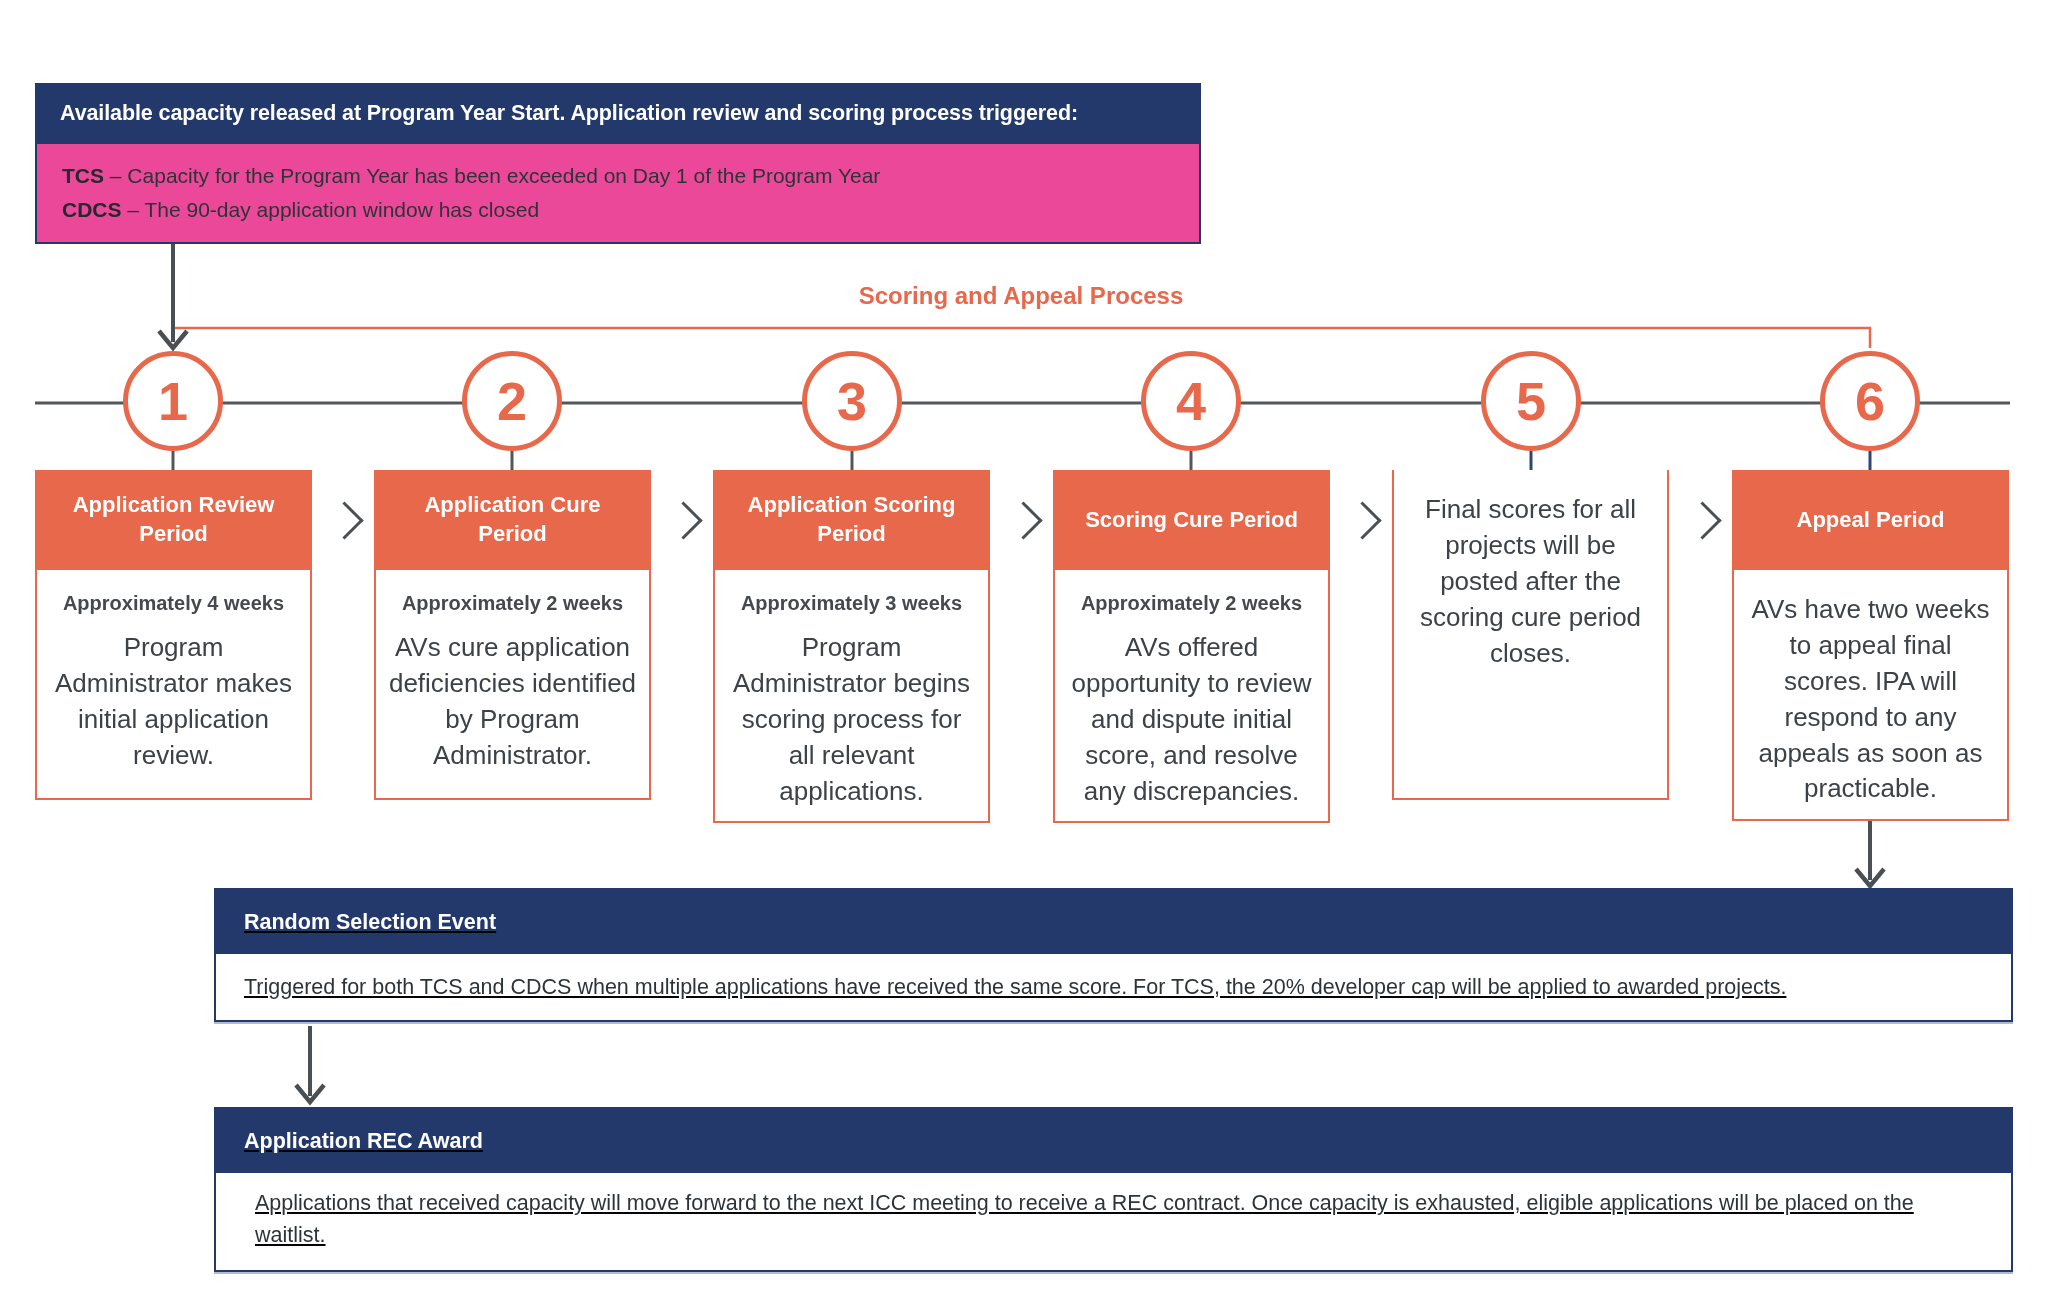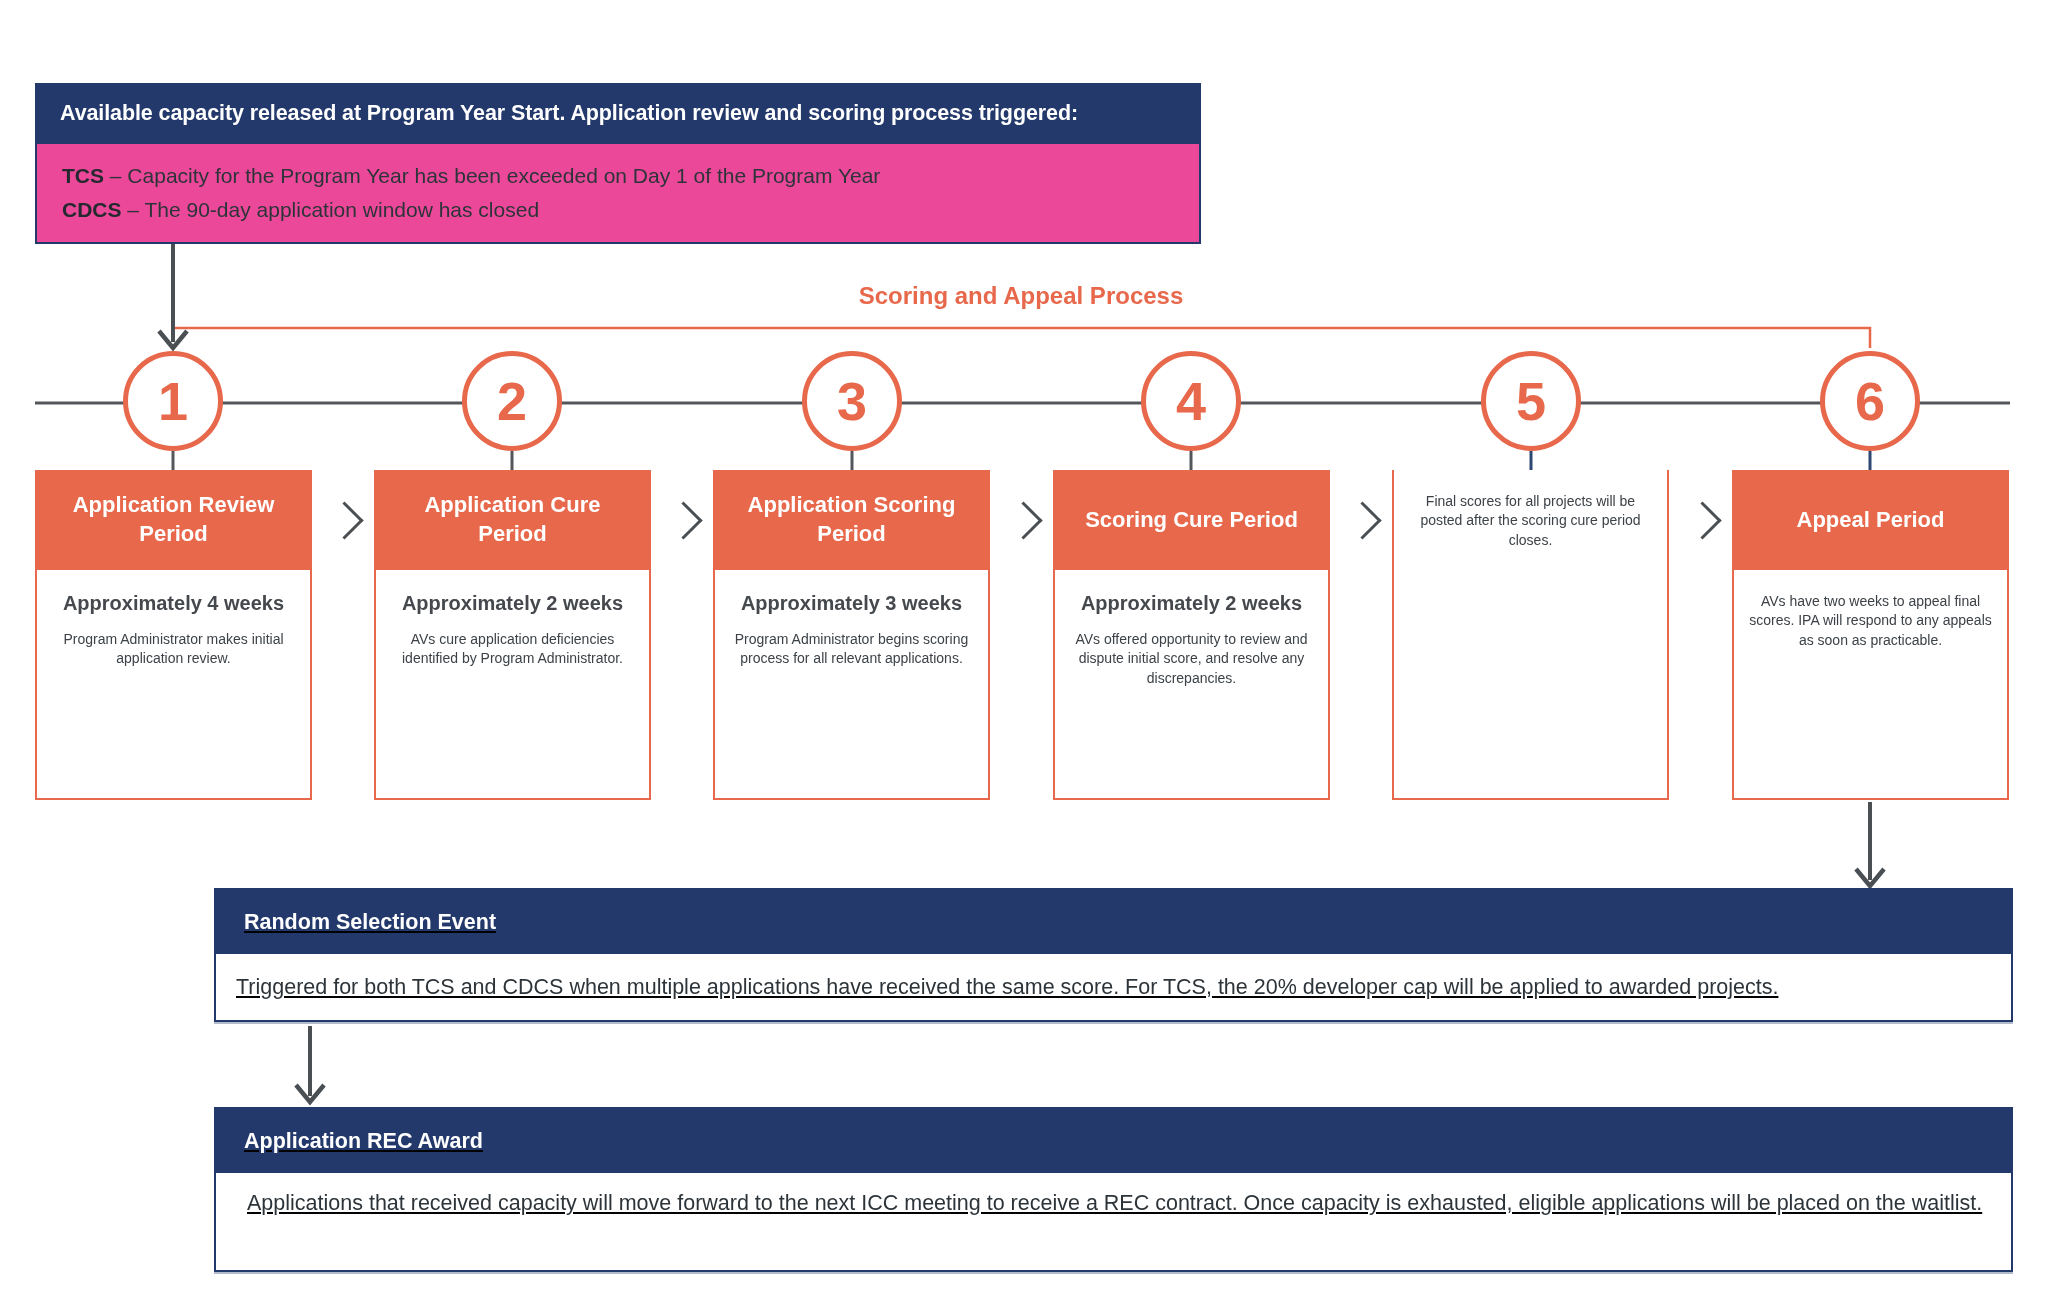--- a/index.html
+++ b/index.html
@@ -56,21 +56,21 @@
     background:var(--orange);color:#fff;font-weight:bold;font-size:22px;
     height:100px;flex:0 0 100px;display:flex;align-items:center;justify-content:center;
     text-align:center;line-height:1.3;padding:0 16px;box-sizing:border-box;
   }
   .step-body{
     flex:1;background:#fff;border:2px solid var(--orange);border-top:none;
     padding:22px 12px 12px;box-sizing:border-box;text-align:center;
   }
   .step-duration{font-weight:bold;font-size:20px;color:var(--duration-text);margin:0 0 15px;}
   .step-duration:empty{display:none;}
-  .step-desc{font-size:14px;color:var(--step-text);line-height:1.38;}
+  .step-desc{font-size:26px;color:var(--step-text);line-height:1.38;}
 
   
   .chevron{
     position:absolute;top:507px;width:24px;height:24px;z-index:2;
     border-top:3px solid var(--arrow-gray);border-right:3px solid var(--arrow-gray);
     transform:rotate(45deg);
   }
 
   
   .banner{
@@ -78,21 +78,21 @@
     background:#fff;border:2px solid var(--navy);
     box-shadow:0 2px 0 rgba(36,57,107,0.35);
     text-decoration:underline;
   }
   .banner-header{
     background:var(--navy);color:#fff;font-weight:bold;font-size:21.5px;
     height:64px;display:flex;align-items:center;padding:0 28px;
   }
   .banner-body{
     font-size:21.5px;color:var(--text-dark);line-height:1.5;
-    padding:0 20px;display:flex;align-items:center;
+    padding:0 28px;display:flex;align-items:center;
   }
   .banner-random{top:888px;}
   .banner-random .banner-body{height:66px;}
   .banner-rec{top:1107px;}
   .banner-rec .banner-body{min-height:97px;padding-top:14px;padding-bottom:14px;box-sizing:border-box;align-items:flex-start;margin-left:11px;}
 </style>
 </head>
 <body>
 
 <svg class="svg-layer" width="2048" height="1313" viewBox="0 0 2048 1313">

